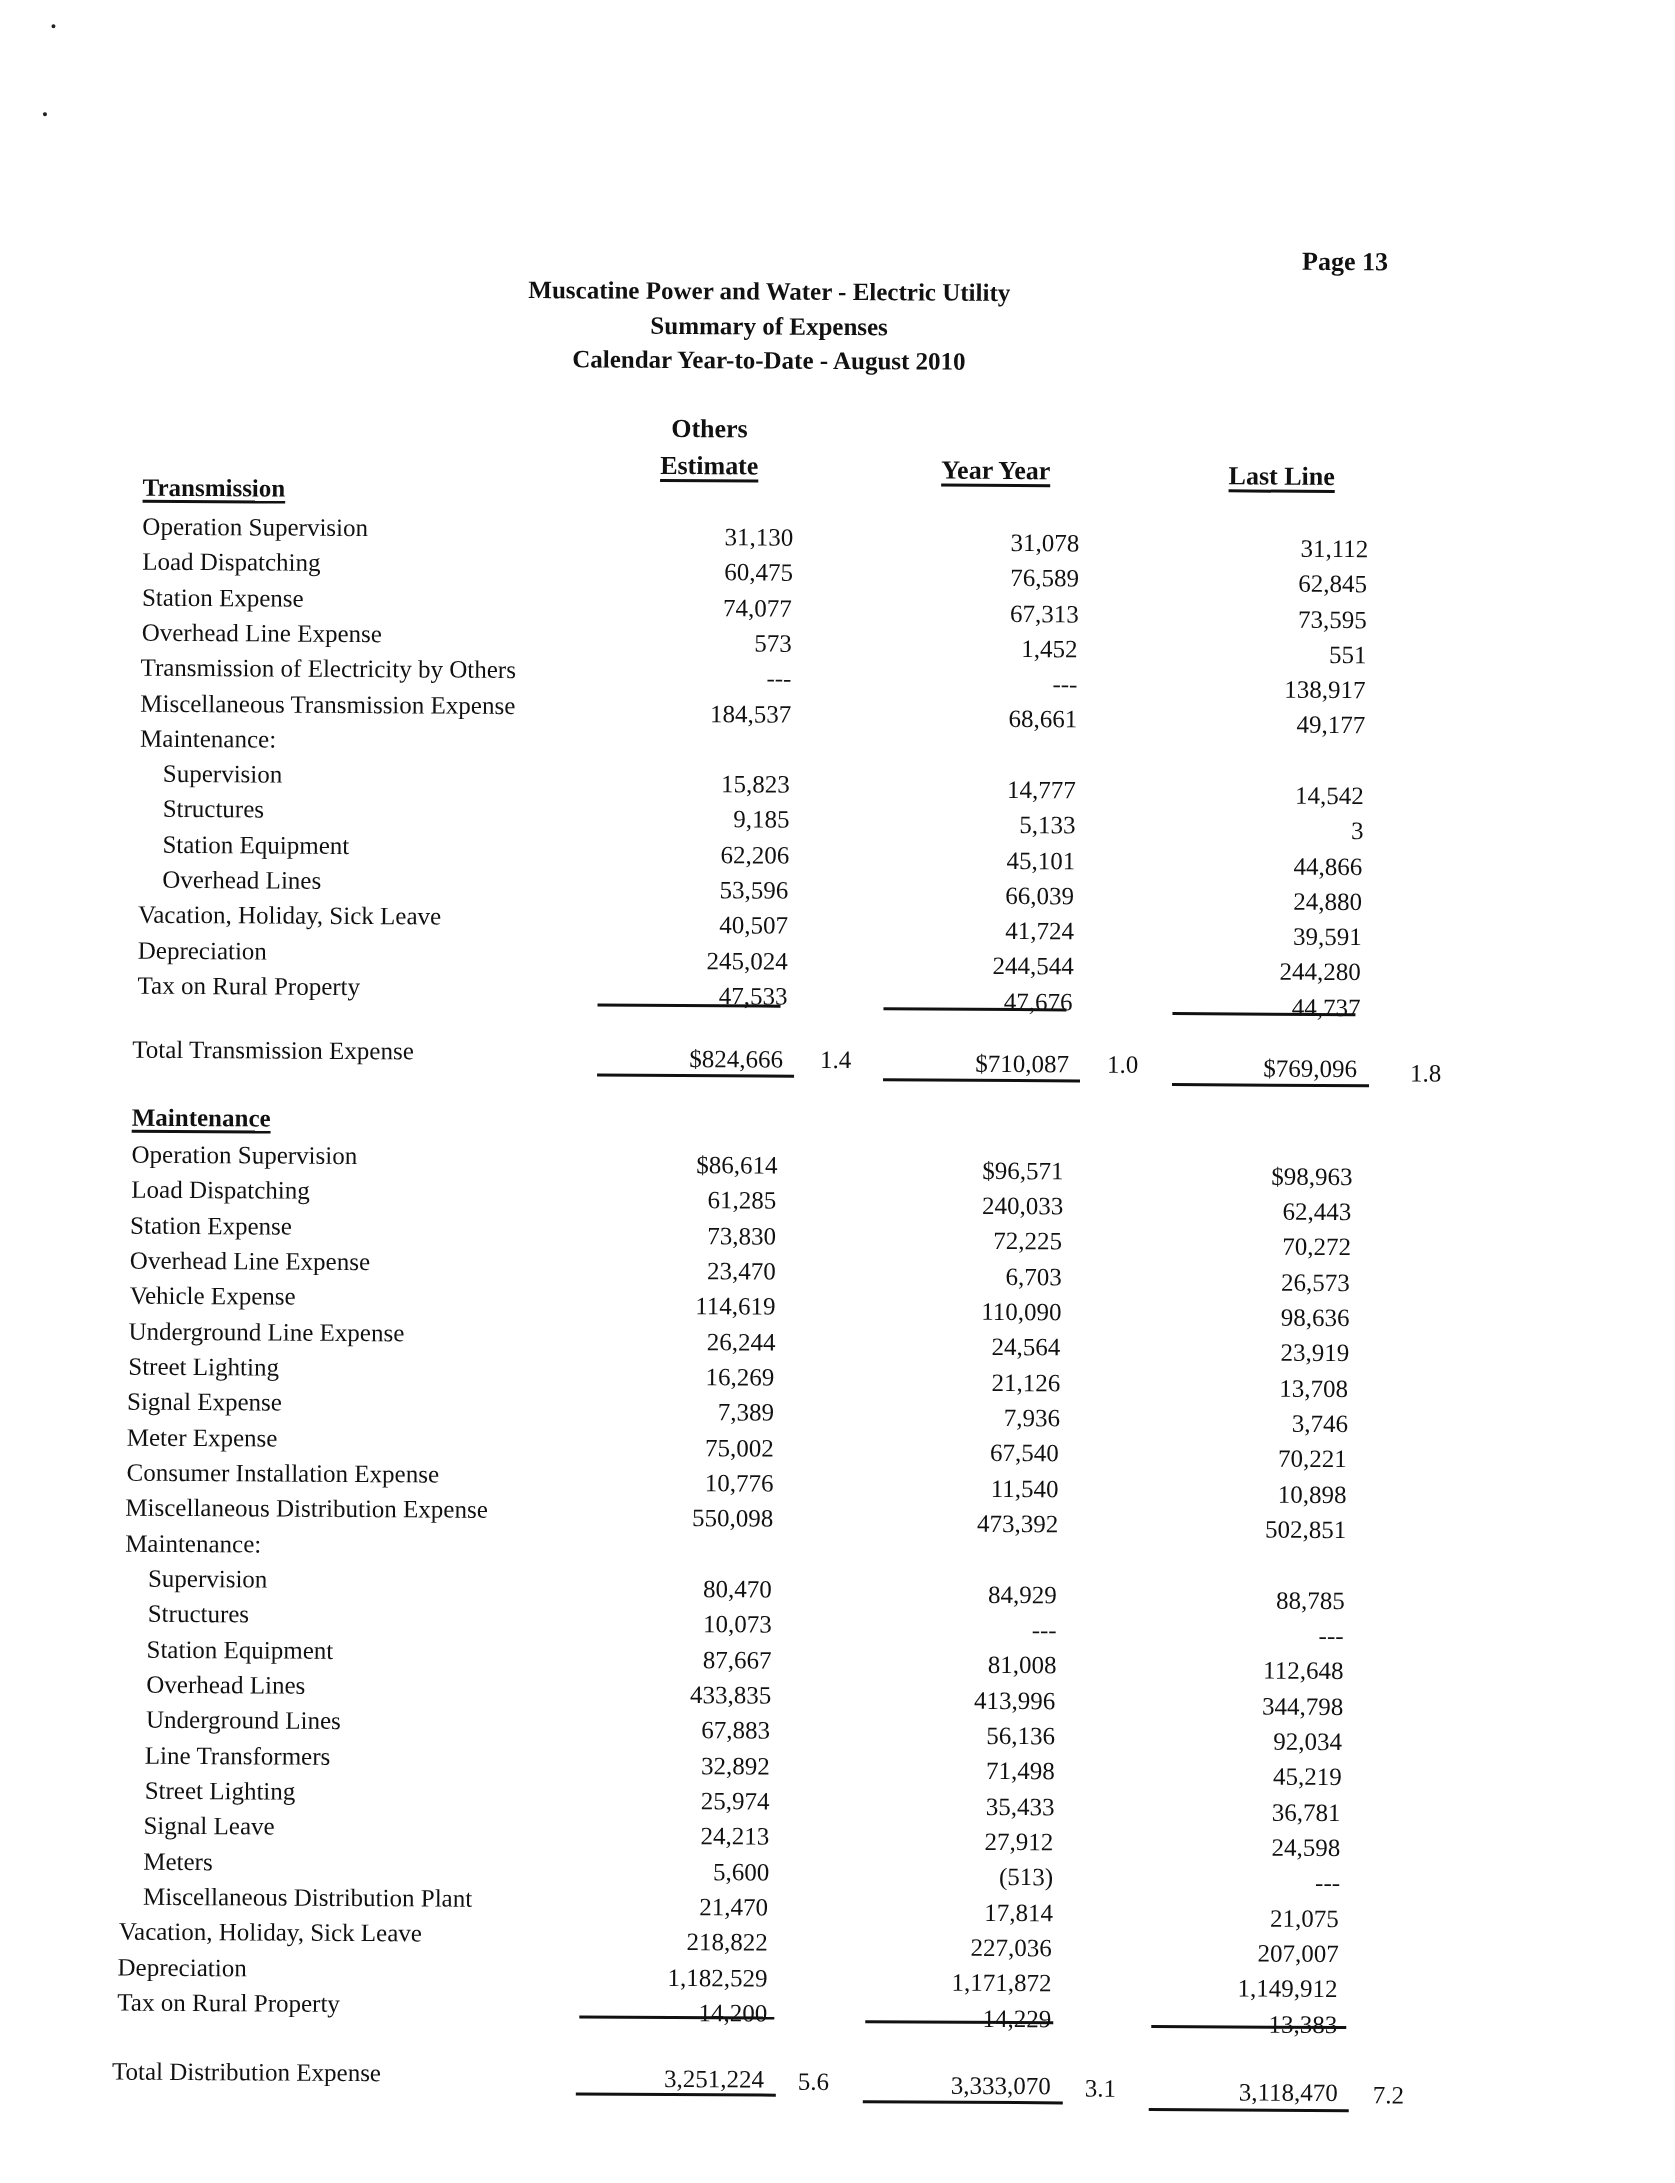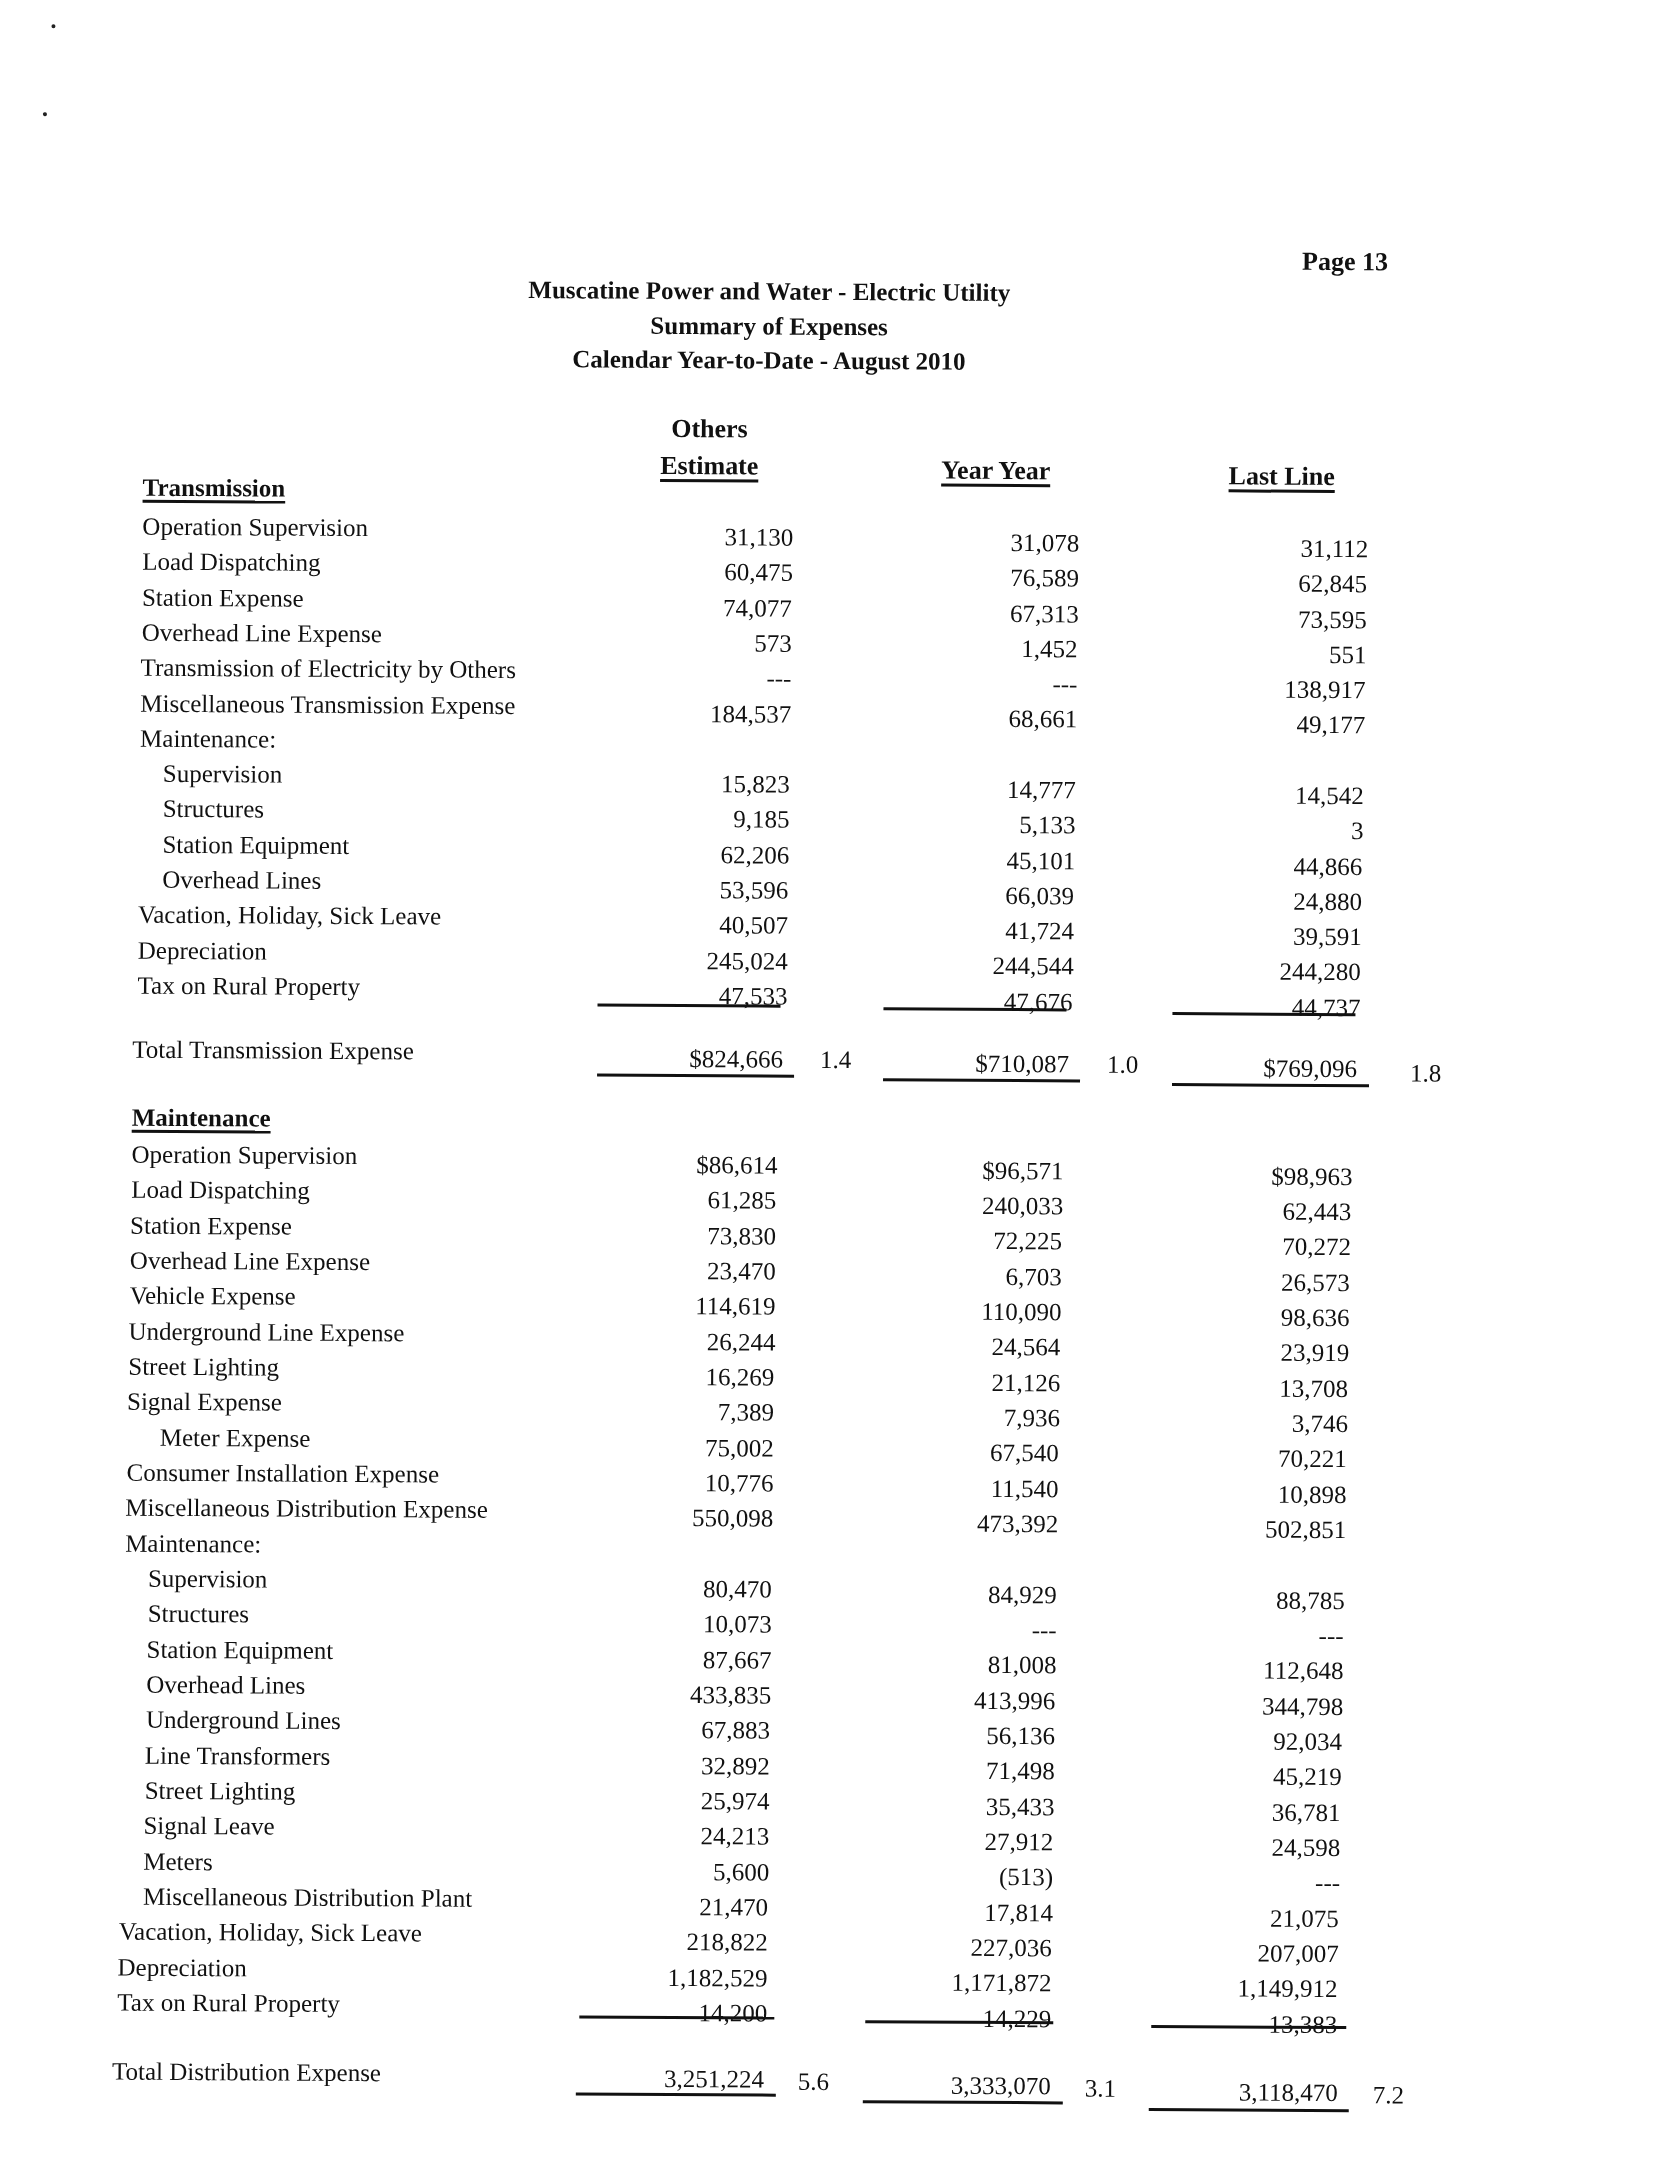--- a/index.html
+++ b/index.html
@@ -196,21 +196,21 @@
         <div class="num" style="left: 884px; top: 1368px;">21,126</div>
         <div class="num" style="left: 1172px; top: 1372px;">13,708</div>
       </div>
       <div>
         <div class="label" style="left: 129px; top: 1392px;">Signal Expense</div>
         <div class="num" style="left: 598px; top: 1399px;">7,389</div>
         <div class="num" style="left: 884px; top: 1403px;">7,936</div>
         <div class="num" style="left: 1172px; top: 1407px;">3,746</div>
       </div>
       <div>
-        <div class="label" style="left: 129px; top: 1428px; margin-left: 33px;">Meter Expense</div>
+        <div class="label" style="left: 129px; top: 1428px;">Meter Expense</div>
         <div class="num" style="left: 598px; top: 1435px;">75,002</div>
         <div class="num" style="left: 883px; top: 1438px;">67,540</div>
         <div class="num" style="left: 1171px; top: 1442px;">70,221</div>
       </div>
       <div>
         <div class="label" style="left: 129px; top: 1463px;">Consumer Installation Expense</div>
         <div class="num" style="left: 598px; top: 1470px;">10,776</div>
         <div class="num" style="left: 883px; top: 1474px;">11,540</div>
         <div class="num" style="left: 1171px; top: 1478px;">10,898</div>
       </div>

